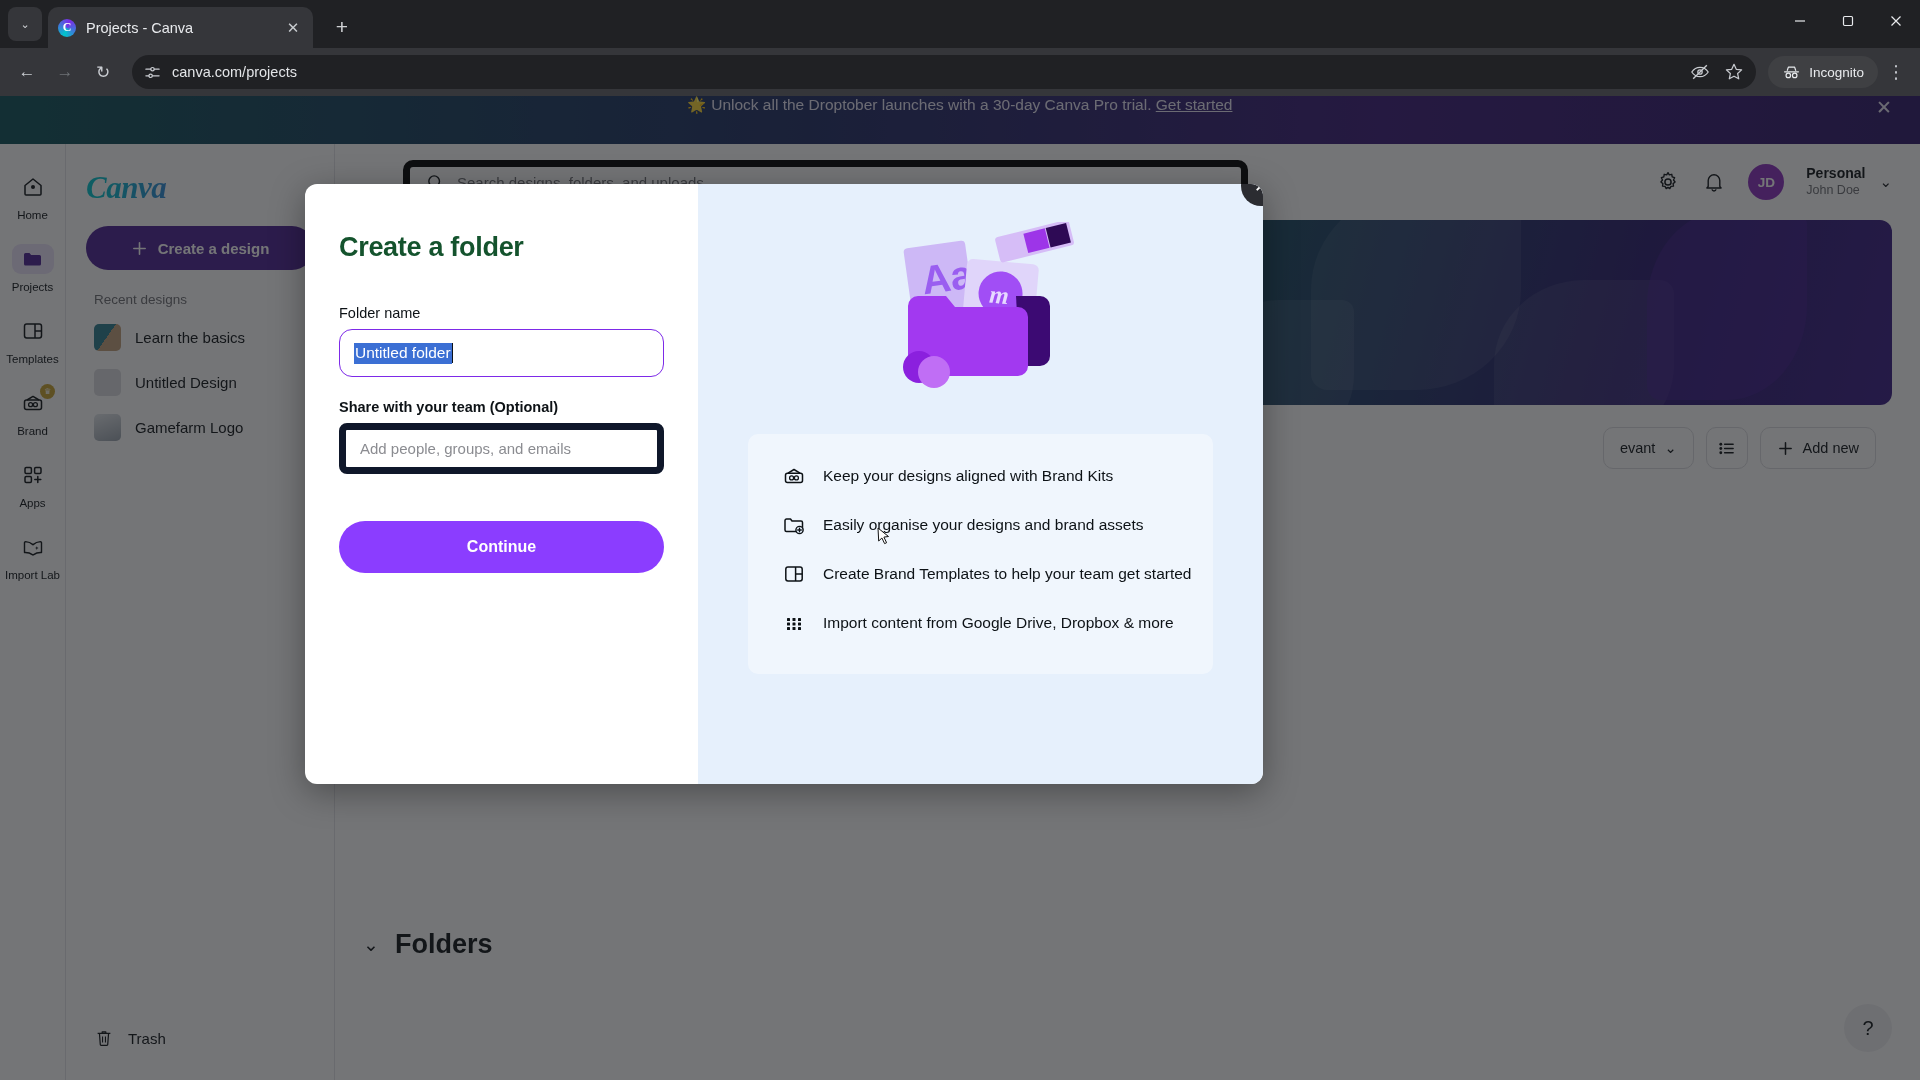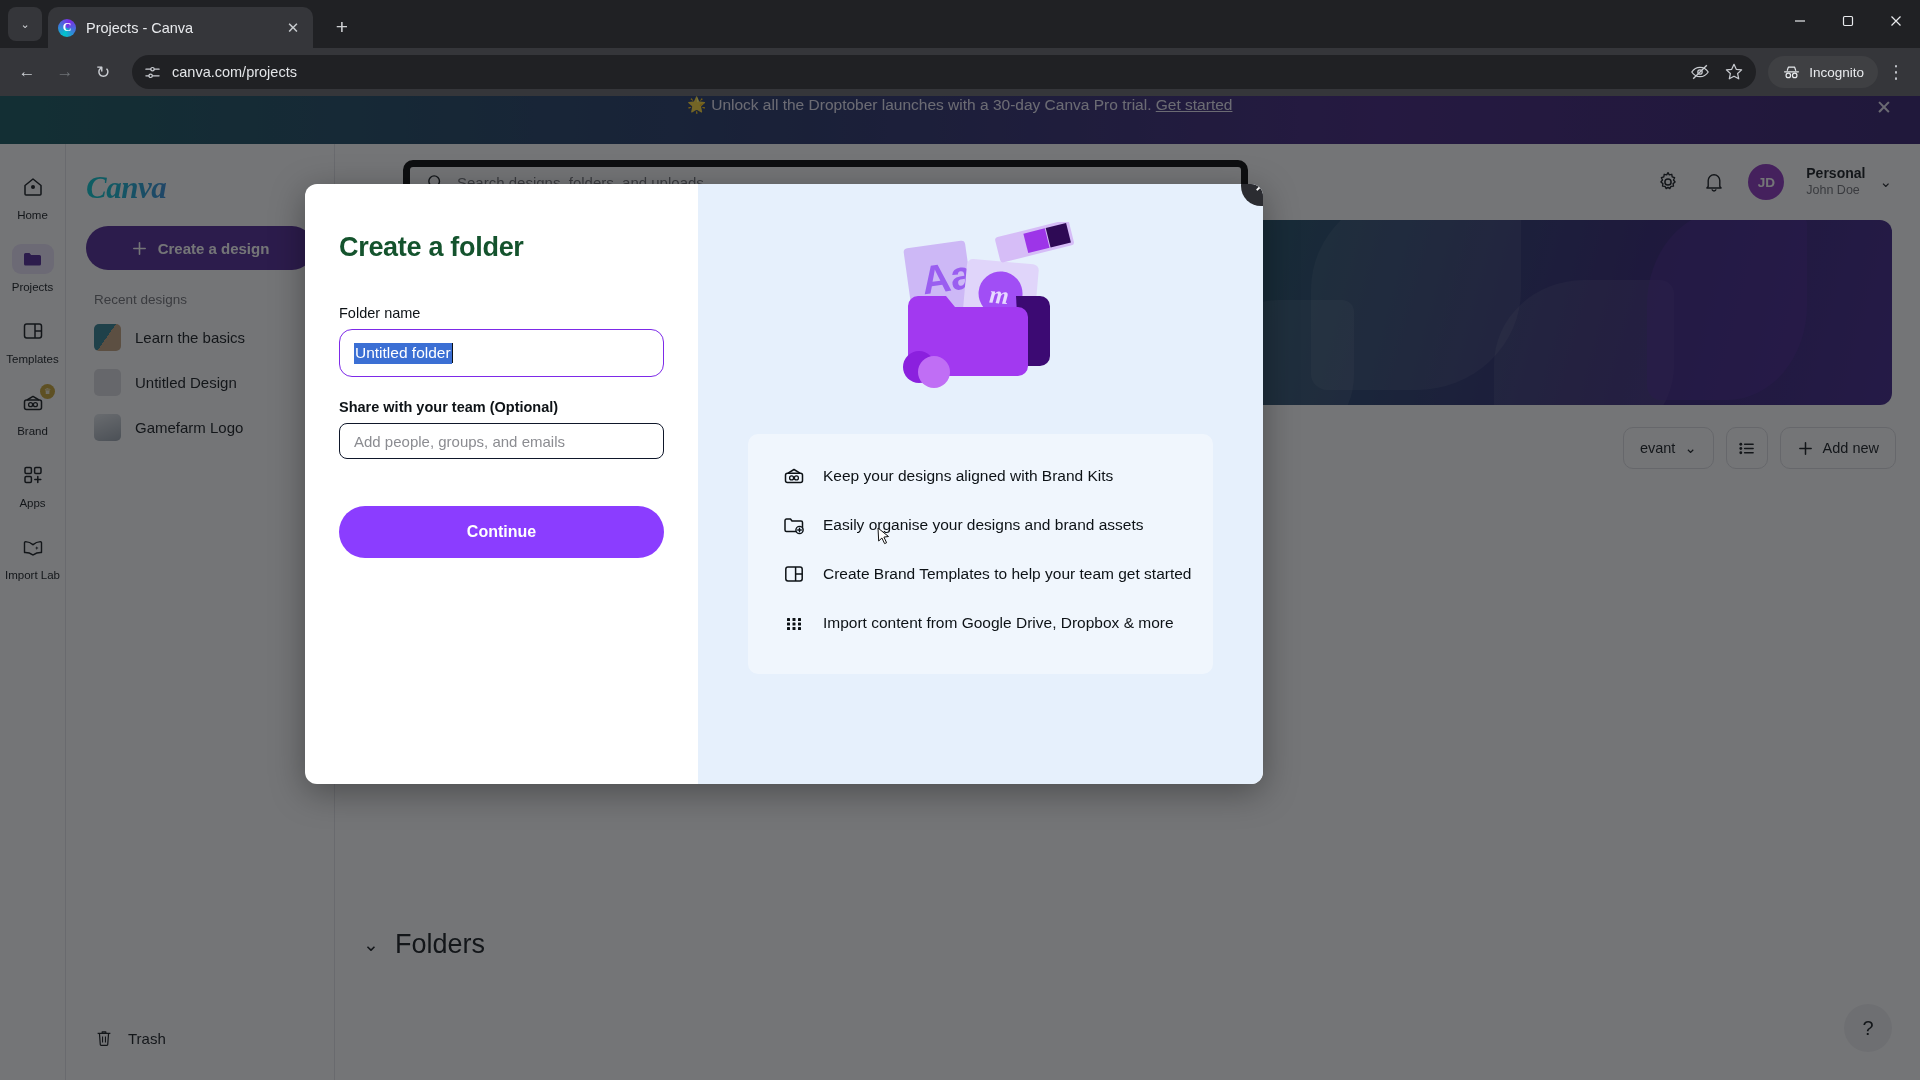--- a/index.html
+++ b/index.html
@@ -91,48 +91,48 @@
   .avatar { width:36px; height:36px; border-radius:50%; background:#8b2fbd; color:#fff;
     font-size:13.5px; font-weight:700; display:flex; align-items:center; justify-content:center; }
   .acct-nm { font-size:14px; font-weight:700; color:#0d1216; line-height:1.25; }
   .acct-sub { font-size:12.5px; color:#6e6f74; line-height:1.25; }
 
   .hero { position:absolute; left:28px; right:28px; top:76px; height:185px;
     border-radius:12px; overflow:hidden;
     background:linear-gradient(105deg,#0f4d4a 0%,#12615c 45%,#2a1a6e 82%,#3a1d86 100%); }
   .leaf { position:absolute; border-radius:50% 8% 50% 8%; background:rgba(255,255,255,.07); }
 
-  .ctools { position:absolute; right:24px; top:283px; display:flex; align-items:center; gap:12px; }
+  .ctools { position:absolute; right:44px; top:283px; display:flex; align-items:center; gap:12px; }
   .pill { height:42px; border-radius:10px; display:flex; align-items:center; gap:9px;
     padding:0 16px; font-size:14.5px; color:#0d1216; }
   .pill.bd { border:1px solid #dcdce0; }
   .sq { width:42px; height:42px; border:1px solid #dcdce0; border-radius:10px;
     display:flex; align-items:center; justify-content:center; }
   .folders-h { position:absolute; left:28px; top:785px; display:flex;
     align-items:center; gap:16px; }
-  .folders-t { font-size:27px; font-weight:400; color:#0d1216; }
+  .folders-t { font-size:27px; font-weight:700; color:#0d1216; }
 
   .help { position:absolute; right:28px; bottom:28px; width:48px; height:48px;
     border-radius:50%; background:#f1f1f3; display:flex; align-items:center;
     justify-content:center; font-size:20px; color:#0d1216; }
 
   
   .scrim { position:absolute; inset:0; background:rgba(23,25,28,.60); }
   .modal { position:absolute; left:305px; top:88px; width:958px; height:600px;
     background:#fff; border-radius:12px; overflow:hidden; display:flex;
     box-shadow:0 8px 34px rgba(0,0,0,.35); }
   .mleft { width:393px; padding:48px 34px 0 34px; }
   .mtitle { font-size:27px; font-weight:700; color:#14532d; letter-spacing:-.3px; }
   .flabel { font-size:14.5px; color:#0d1216; margin:42px 0 8px 0; }
   .finput { height:48px; border:1.5px solid #7d2ae8; border-radius:13px;
     display:flex; align-items:center; padding:0 14px; }
   .sel { background:#3b6fd4; color:#fff; font-size:15.5px; padding:1px 1px 2px 1px; }
   .caret { width:1.5px; height:20px; background:#0d1216; }
   .flabel2 { font-size:14.5px; font-weight:700; color:#0d1216; margin:22px 0 8px 0; }
-  .sinput { height:36px; border:1px solid #0f172a; border-radius:8px;
+  .sinput { height:51px; border:7px solid #0f172a; border-radius:8px;
     display:flex; align-items:center; padding:0 14px; }
   .sph { font-size:15px; color:#8b8c91; }
   .cont { height:52px; margin-top:47px; border-radius:26px; background:#8b3dff;
     color:#fff; font-size:16px; font-weight:700; display:flex;
     align-items:center; justify-content:center; }
 
   .mright { flex:1; background:#e6f0fc; position:relative; padding-top:38px; }
   .illus { width:190px; height:175px; margin:0 auto; position:relative; }
   .feat-card { position:absolute; left:50px; right:50px; top:250px; bottom:110px;
     background:rgba(255,255,255,.42); border-radius:10px; }

